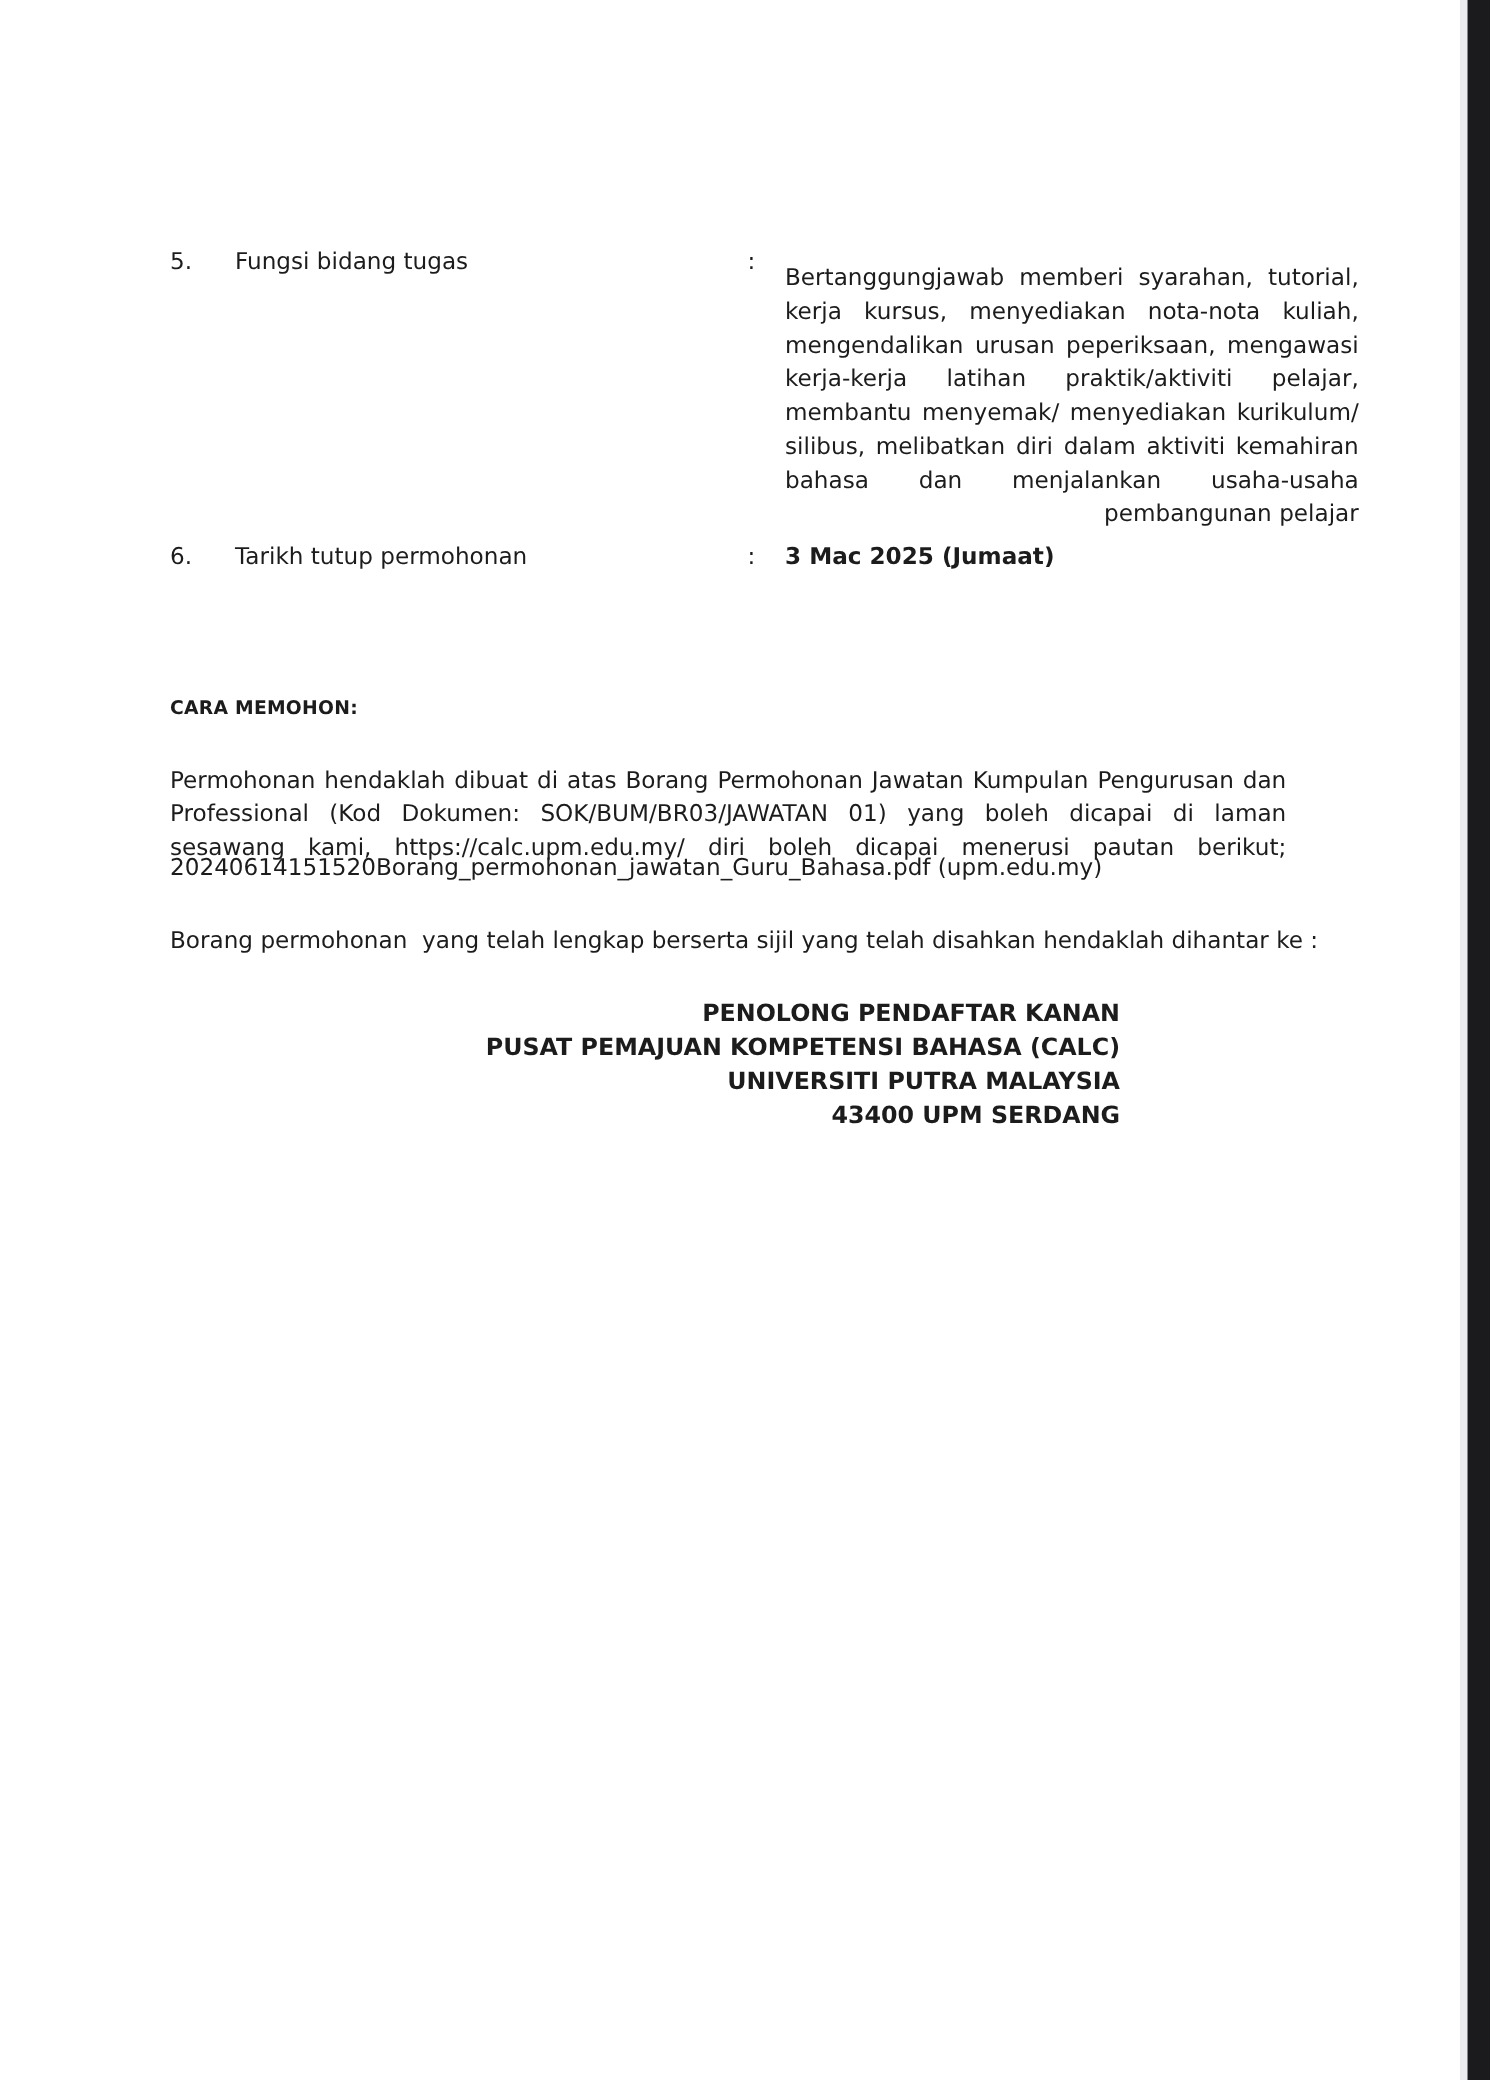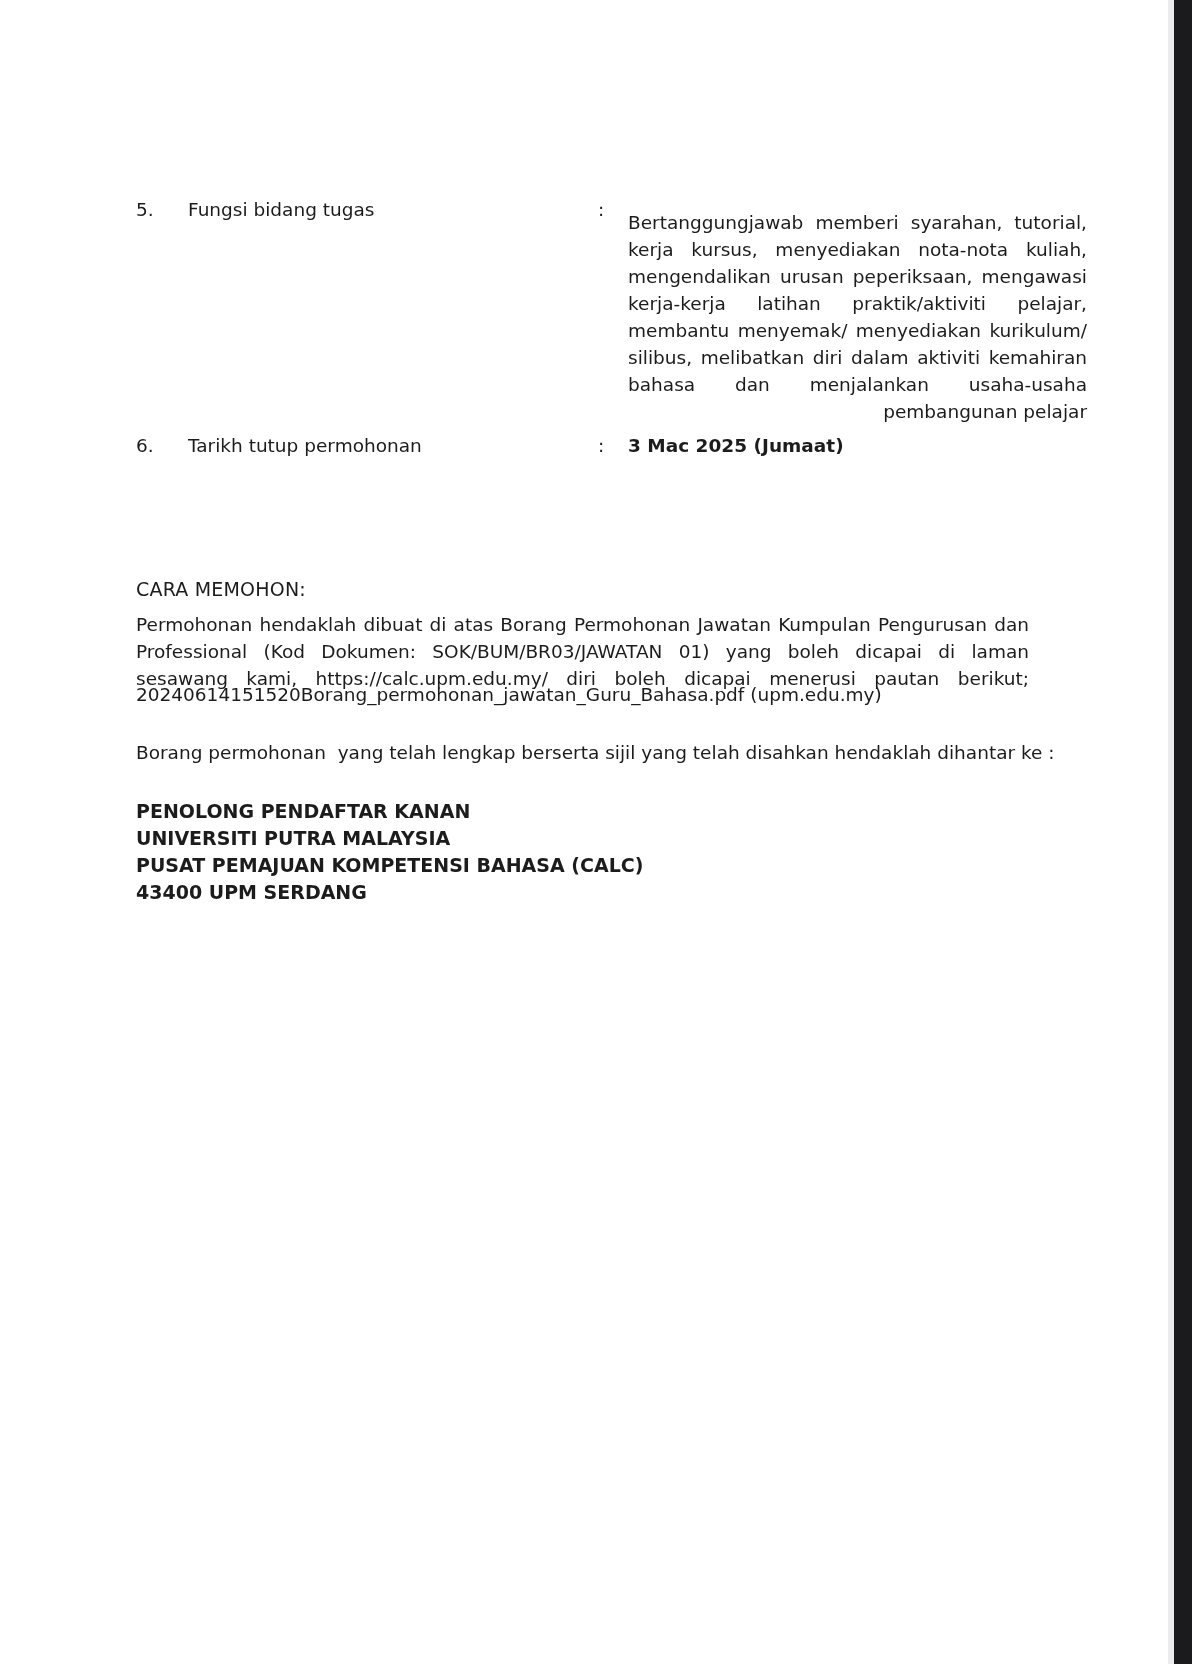--- a/index.html
+++ b/index.html
@@ -71,23 +71,23 @@
   }
   .plain-line {
     text-align: right;
   }
   .bold {
     font-weight: bold;
   }
   .heading {
     position: absolute;
     left: 136px;
-    top: 576px;
-    font-weight: normal;
-    font-size: 19px;
+    top: 553px;
+    font-weight: bold;
+    font-size: 15px;
     line-height: 27px;
     letter-spacing: 0.2px;
   }
   .apply-para {
     position: absolute;
     left: 136px;
     top: 598px;
     width: 893px;
   }
   .file-line {
@@ -108,21 +108,21 @@
     left: 136px;
     top: 739px;
     width: 960px;
     white-space: pre-wrap;
   }
   .address-block {
     position: absolute;
     left: 136px;
     top: 798px;
     width: 760px;
-    text-align: left;
+    text-align: right;
     font-weight: bold;
     font-size: 19px;
     line-height: 27px;
   }
 </style>
 </head>
 <body>
 
 <div class="page">
 
@@ -155,18 +155,18 @@
   </div>
 
   <div class="file-line doc-text">
     <span class="doc-link">20240614151520Borang_permohonan_jawatan_Guru_Bahasa.pdf (upm.edu.my)</span>
   </div>
 
   <div class="send-note doc-text">Borang permohonan  yang telah lengkap berserta sijil yang telah disahkan hendaklah dihantar ke :</div>
 
   <div class="address-block">
     <div>PENOLONG PENDAFTAR KANAN</div>
+    <div>PUSAT PEMAJUAN KOMPETENSI BAHASA (CALC)</div>
     <div>UNIVERSITI PUTRA MALAYSIA</div>
-    <div>PUSAT PEMAJUAN KOMPETENSI BAHASA (CALC)</div>
     <div>43400 UPM SERDANG</div>
   </div>
 
 </div>
 
 </body></html>

